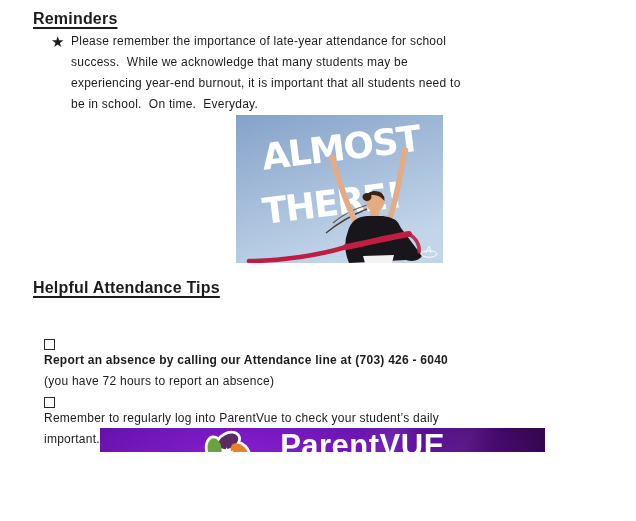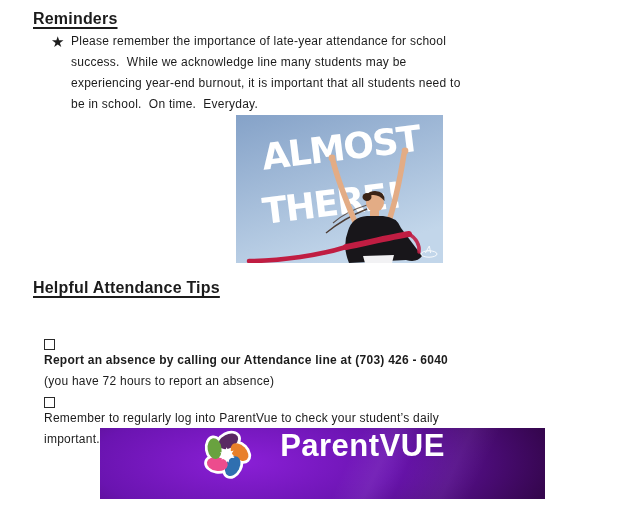--- a/index.html
+++ b/index.html
@@ -1,19 +1,19 @@
 <!DOCTYPE html>
 <html style="--ink: #1c1c1c; --sky-top: #85a2c8; --sky-bottom: #c2d6ea; --photo-text: #ffffff; --ribbon-red: #c01d42; --shirt-black: #18161a; --skin: #e3ac85; --hair-brown: #3a2316; --banner-purple-bright: #8a1fd6; --banner-purple-dark: #35064e; --petal-plum: #5a2a63; --petal-orange: #e8802a; --petal-blue: #2f6fb0; --petal-pink: #ec4c8d; --petal-green: #69a23f; --logo-white: #ffffff;"><head>
 <meta charset="utf-8">
 <style>
   * { margin:0; padding:0; box-sizing:border-box; }
   html,body { background:#ffffff; }
   .page {
     position:relative;
-    width:636px; height:521px;
+    width:636px; height:452px;
     background:#ffffff;
     font-family:"Liberation Sans","DejaVu Sans",sans-serif;
     color:var(--ink,#1c1c1c);
     overflow:hidden;
   }
   .heading {
     position:absolute; left:33px;
     font-size:16px; font-weight:bold;
     letter-spacing:0.2px;
     text-decoration:underline;
@@ -71,21 +71,21 @@
 <body>
 
 <div class="page">
 
   <h2 class="heading" id="reminders-heading">Reminders</h2>
 
   <div class="star-item">
     <span class="star-glyph">★</span>
     <div>
       <div class="line">Please remember the importance of late-year attendance for school</div>
-      <div class="line">success.  While we acknowledge line many students may be</div>
+      <div class="line">success.  While we acknowledge that many students may be</div>
       <div class="line">experiencing year-end burnout, it is important that all students need to</div>
       <div class="line">be in school.  On time.  Everyday.</div>
     </div>
   </div>
 
   <div class="photo">
     <svg viewBox="0 0 207 148" width="207" height="148">
       <defs>
         <linearGradient id="sky" x1="0" y1="0" x2="0.45" y2="1">
           <stop offset="0" style="stop-color:var(--sky-top,#85a2c8)"></stop>

